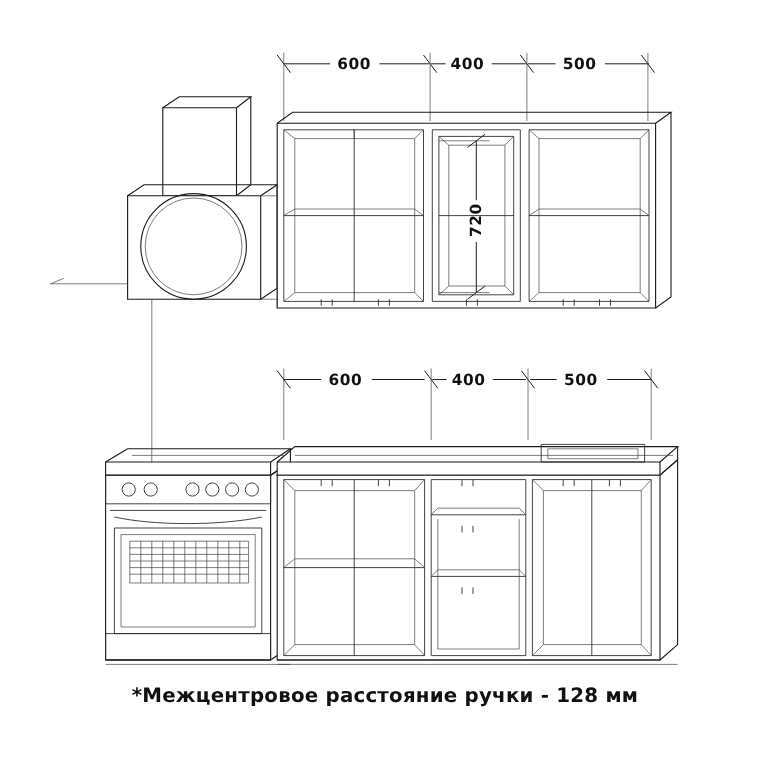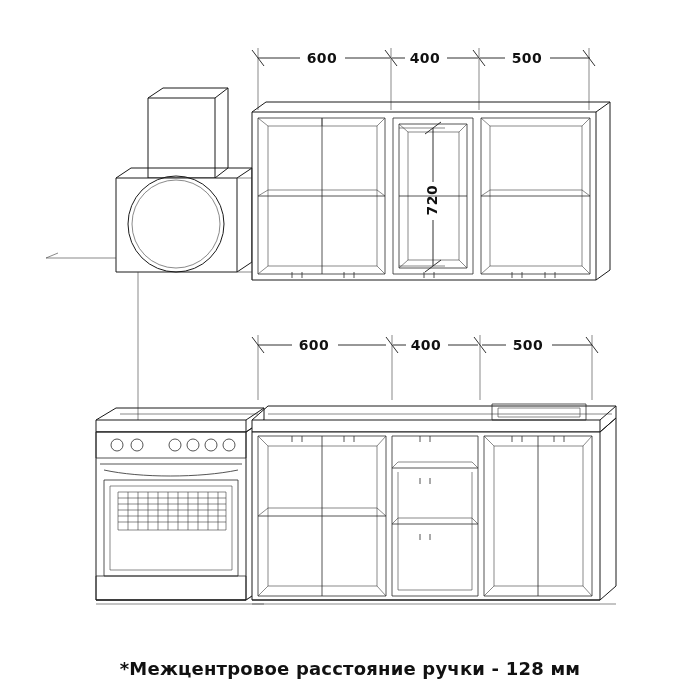--- a/index.html
+++ b/index.html
@@ -305,15 +305,15 @@
 
         <path class="thin" d="M512 436 V442 M522 436 V442"></path>
         <path class="thin" d="M554 436 V442 M564 436 V442"></path>
       </g>
 
       <path class="hair" d="M252 604 H616"></path>
     </g>
 
   </svg>
 
-  <div class="caption" style="top: 622px; margin-top: 36px;">*Межцентровое расстояние ручки - 128 мм</div>
+  <div class="caption" style="top: 622px;">*Межцентровое расстояние ручки - 128 мм</div>
 
 </div>
 
 </body></html>

